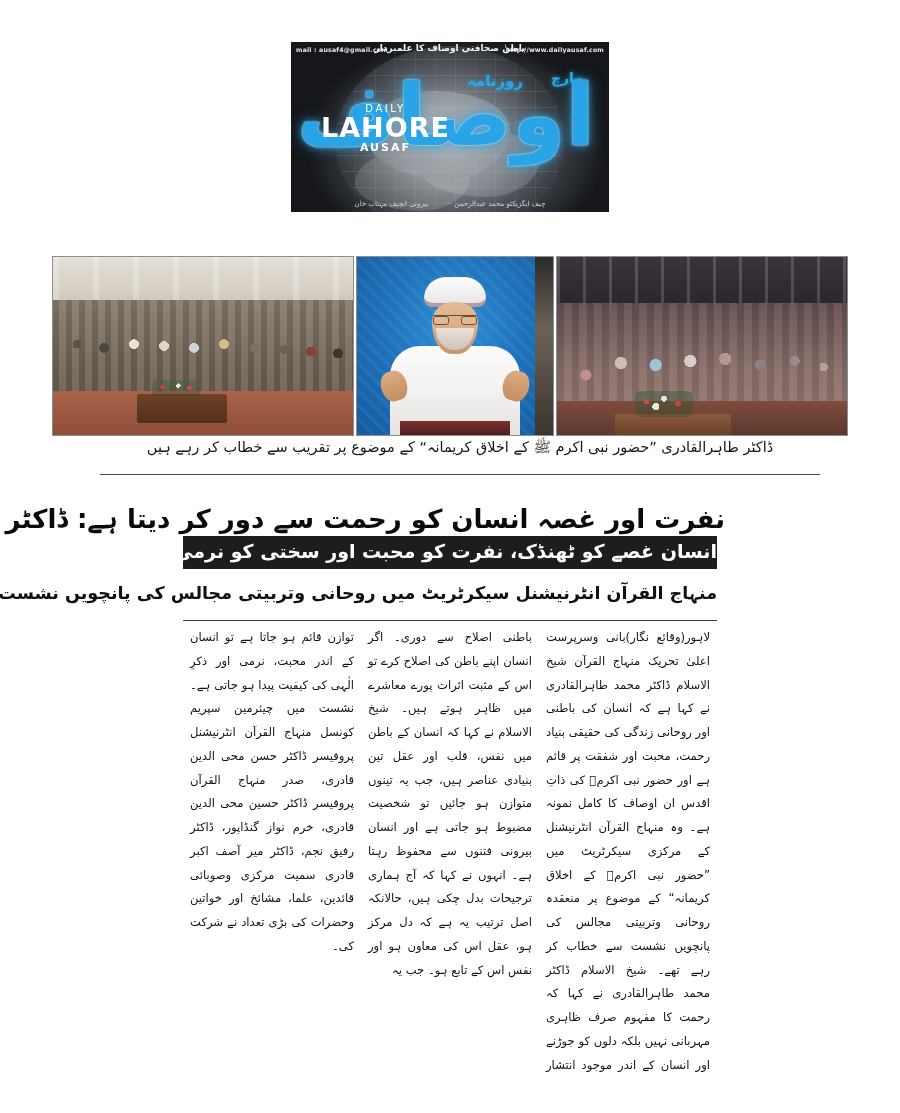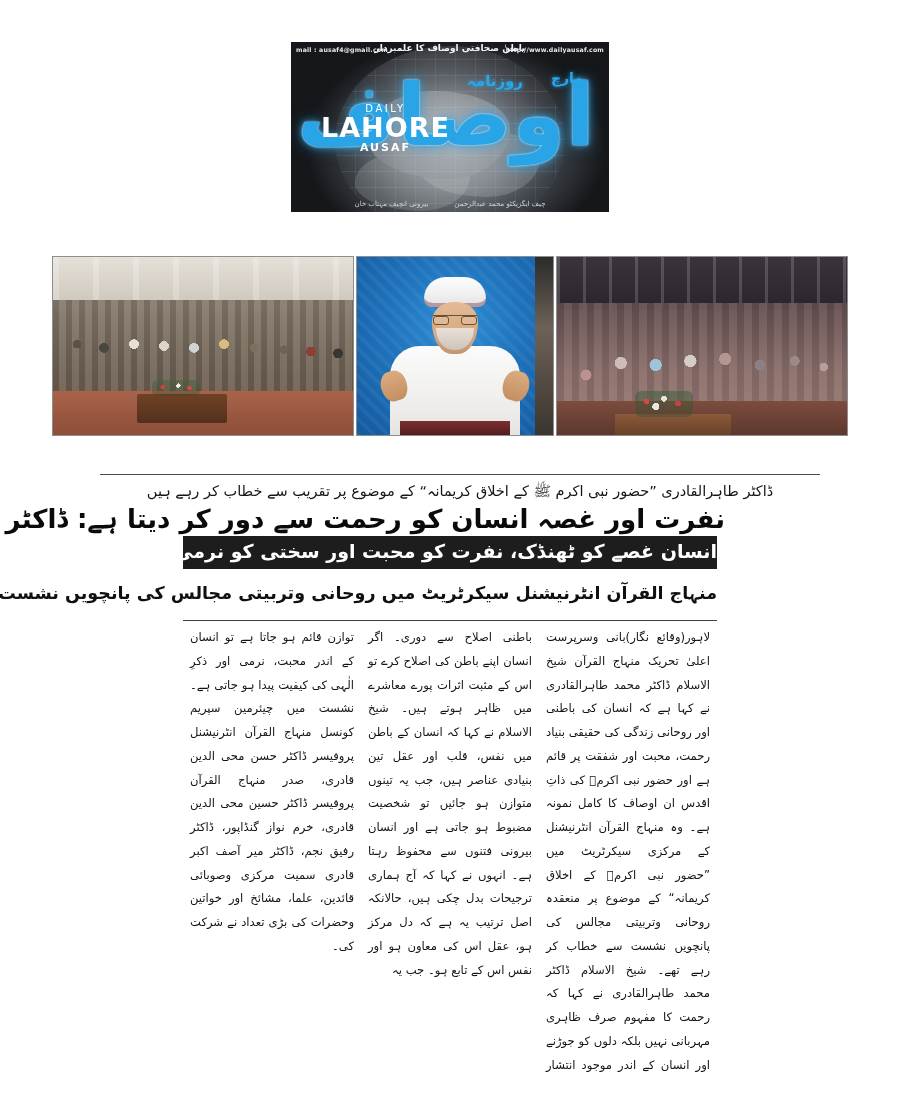--- a/index.html
+++ b/index.html
@@ -381,21 +381,20 @@
   .caption {
     position: absolute;
     left: 100px;
     top: 437px;
     width: 720px;
     text-align: center;
     font-size: 14.5px;
     line-height: 1.5;
     color: #151515;
     direction: rtl;
-    margin-top: 44px;
   }
   .rule-full {
     position: absolute;
     left: 100px;
     top: 474px;
     width: 720px;
     height: 1px;
     background: #4a4a4a;
   }
 

